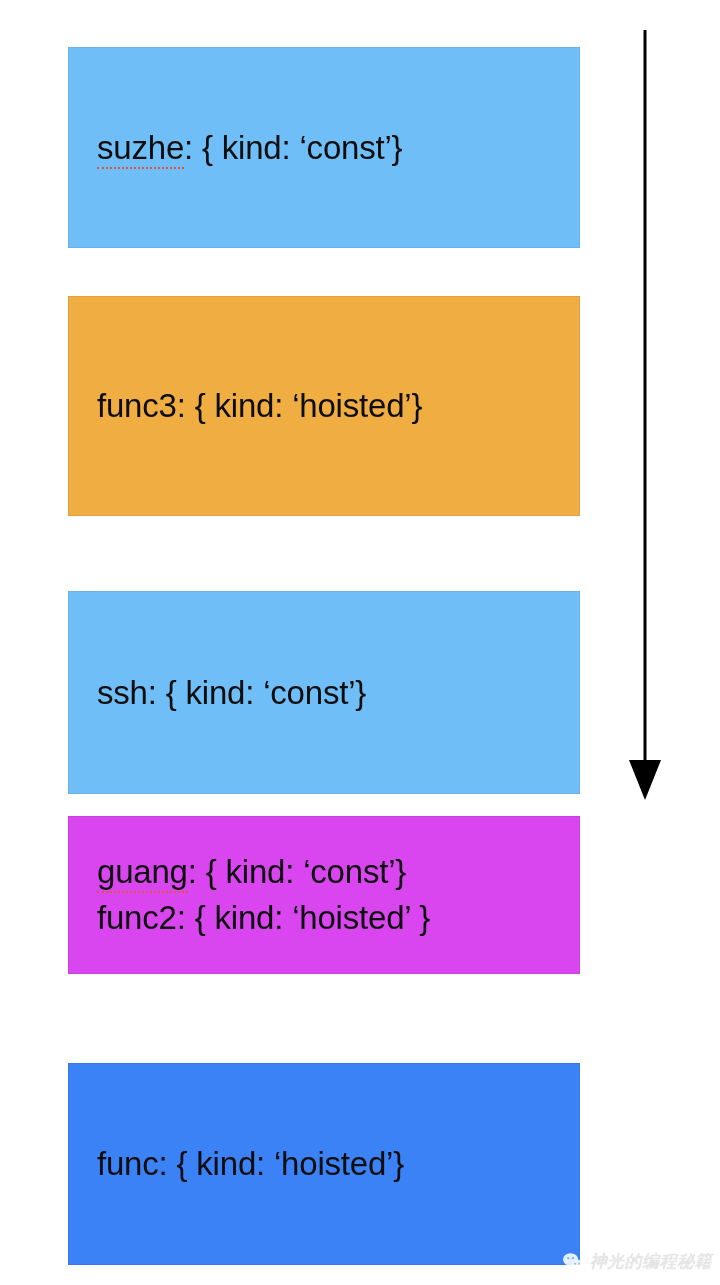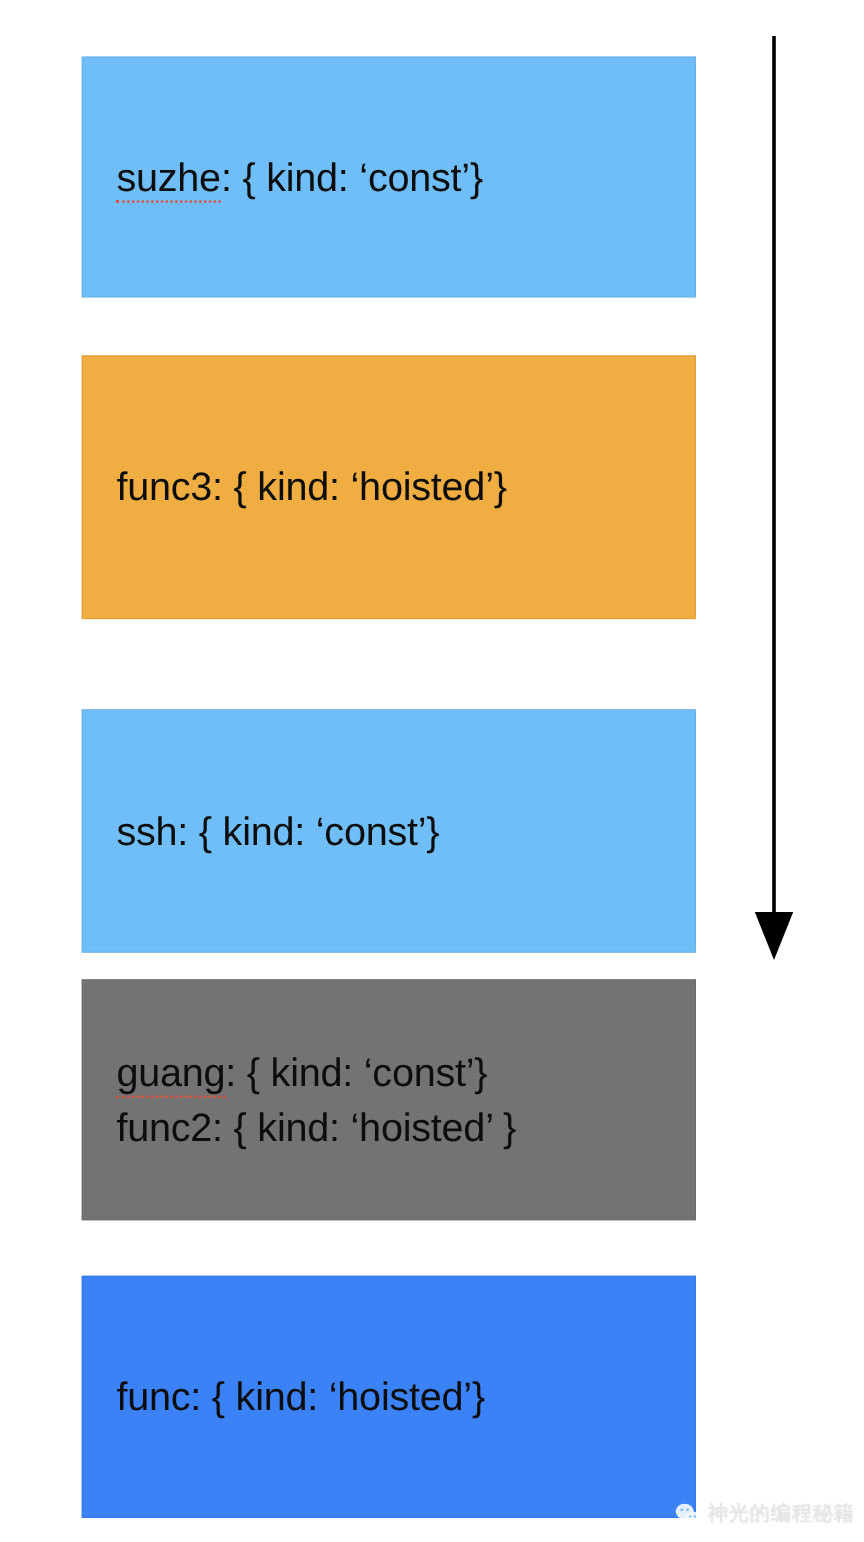--- a/index.html
+++ b/index.html
@@ -73,20 +73,21 @@
 
   
   #watermark {
     position: absolute;
     right: 8px;
     bottom: 12px;
     display: flex;
     align-items: center;
     gap: 6px;
     opacity: 0.92;
+    font-style: italic;
   }
   #watermark .wm-text {
     font-size: 17px;
     color: #e9e9e9;
     font-family: "DejaVu Sans", "Liberation Sans", sans-serif;
     text-shadow: 0 0 1px rgba(120,120,120,0.55);
     letter-spacing: 0.5px;
     white-space: nowrap;
   }
   #watermark .wm-logo {
@@ -105,21 +106,21 @@
   </div>
 
   <div class="scope-box" style="top:296px;height:220px;background:#efad42;">
     <div class="line"><span>func3</span><span>: { kind: ‘hoisted’}</span></div>
   </div>
 
   <div class="scope-box" style="top:545px;height:203px;background:#6fbef7;margin-top:46px;">
     <div class="line"><span>ssh</span><span>: { kind: ‘const’}</span></div>
   </div>
 
-  <div class="scope-box" style="top:816px;height:201px;background:#737373;">
+  <div class="scope-box" style="top:816px;height:158px;background:#d946ef;">
     <div class="line"><span class="misspelled">guang</span><span>: { kind: ‘const’}</span></div>
     <div class="line"><span>func2</span><span>: { kind: ‘hoisted’ }</span></div>
   </div>
 
   <div class="scope-box" style="top:1063px;height:202px;background:#3b82f6;">
     <div class="line"><span>func</span><span>: { kind: ‘hoisted’}</span></div>
   </div>
 
   <svg id="arrow" viewBox="0 0 70 790">
     <line x1="33" y1="12" x2="33" y2="750" stroke="#000000" stroke-width="3"></line>

